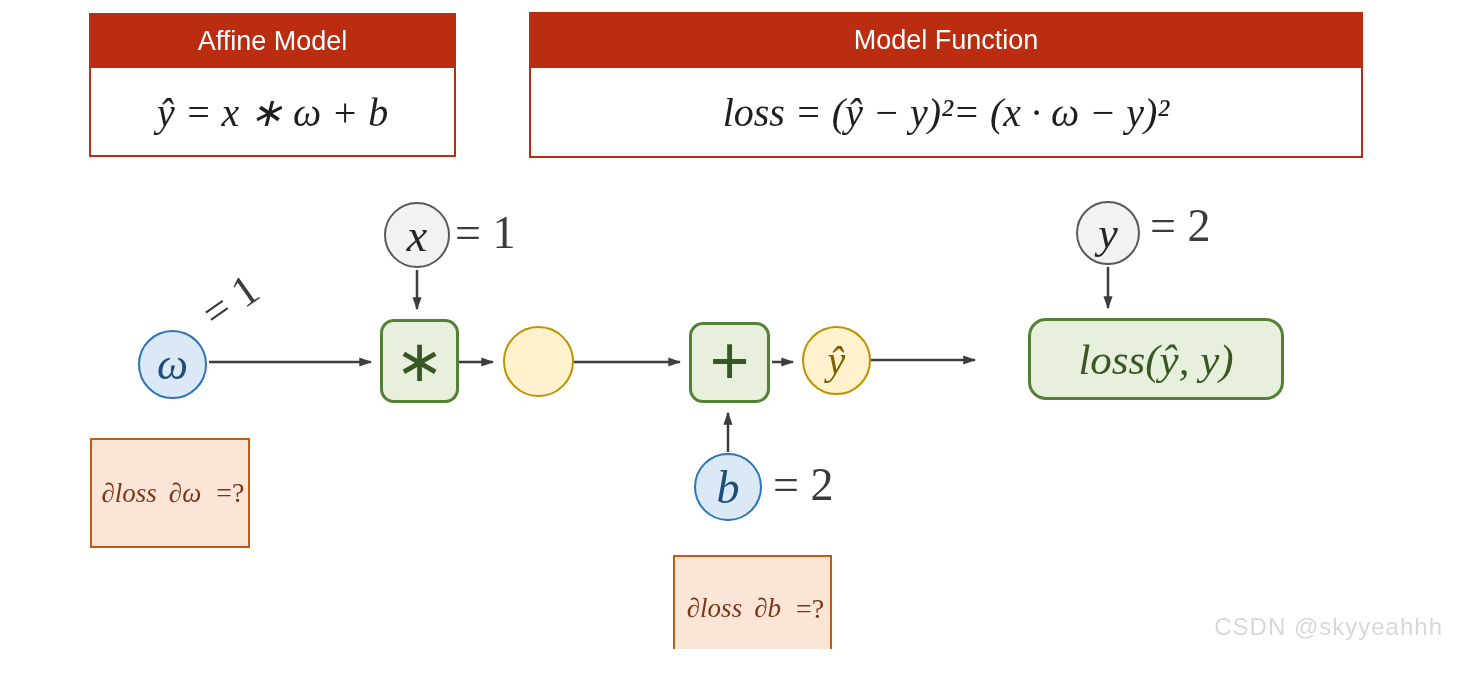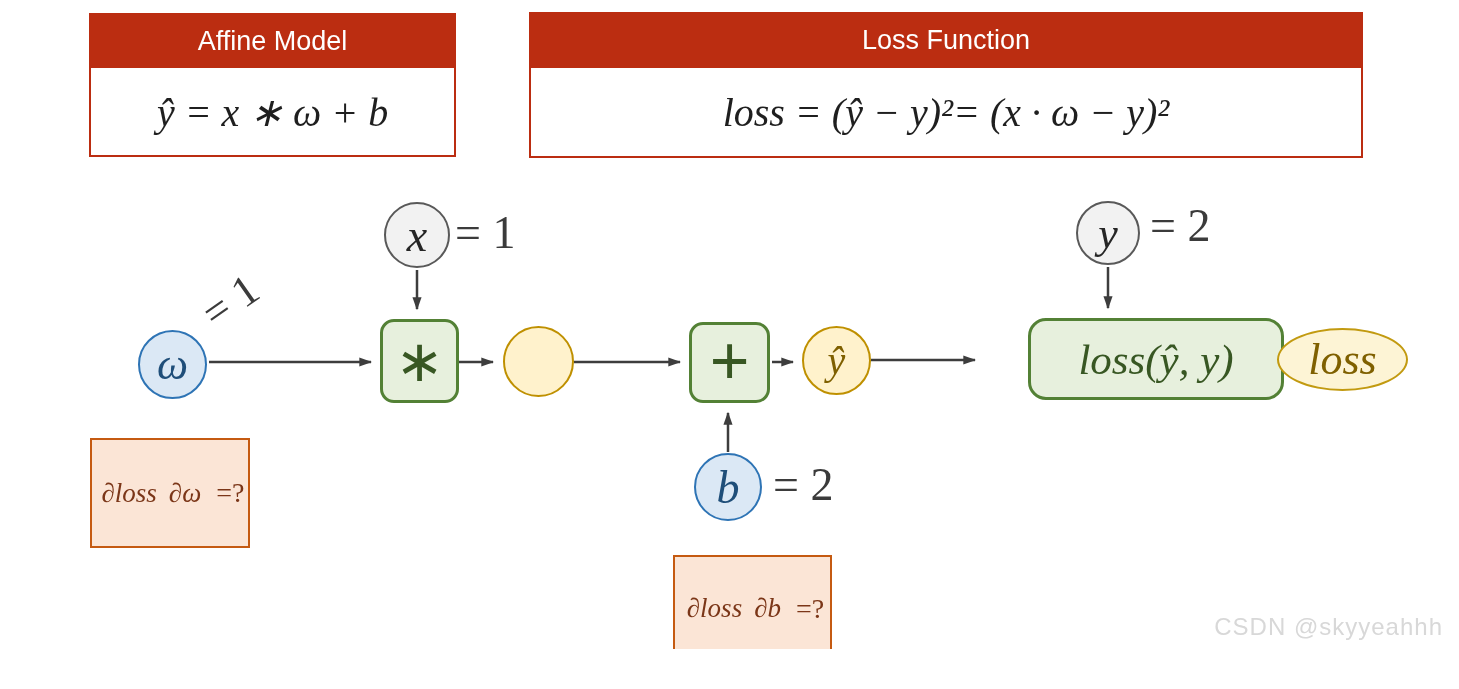--- a/index.html
+++ b/index.html
@@ -59,21 +59,21 @@
     <line x1="1108" y1="267" x2="1108" y2="308" stroke="#3d3d3d" stroke-width="2.5" marker-end="url(#ah)"></line>
     <line x1="1242" y1="360" x2="1266" y2="360" stroke="#3d3d3d" stroke-width="2.5" marker-end="url(#ah)"></line>
   </svg>
 
   <div class="info-box" style="left:89px;top:13px;width:367px;height:144px;">
     <div class="info-header" style="height:54px;margin:-1px;margin-bottom:0;">Affine Model</div>
     <div class="info-body mathit" style="height:88px;font-size:40px;">ŷ = x ∗ ω + b</div>
   </div>
 
   <div class="info-box" style="left:529px;top:12px;width:834px;height:146px;">
-    <div class="info-header" style="height:55px;margin:-1px;margin-bottom:0;">Loss Function</div>
+    <div class="info-header" style="height:55px;margin:-1px;margin-bottom:0;">Model Function</div>
     <div class="info-body mathit" style="height:89px;font-size:40px;">loss = (ŷ − y)²= (x · ω − y)²</div>
   </div>
 
   <div class="circle node-blue mathit" style="left:138px;top:330px;width:69px;height:69px;font-size:44px;">
     <span>ω</span>
   </div>
   <div class="value-label" style="left:207px;top:296px;transform:rotate(-35deg);transform-origin:left center;font-size:44px;">= 1</div>
 
   <div class="circle node-gray mathit" style="left:384px;top:202px;width:66px;height:66px;font-size:46px;">
     <span>x</span>
@@ -101,23 +101,20 @@
 
   <div class="circle node-gray mathit" style="left:1076px;top:201px;width:64px;height:64px;font-size:44px;">
     <span>y</span>
   </div>
   <div class="value-label" style="left:1150px;top:203px;">= 2</div>
 
   <div class="op-node mathit" style="left:1028px;top:318px;width:256px;height:82px;border-radius:18px;font-size:43px;">
     <span>loss(ŷ, y)</span>
   </div>
 
-  <div class="ellipse mathit" style="left:1277px;top:328px;width:131px;height:63px;font-size:44px;">
-    <span>loss</span>
-  </div>
 
   <div class="grad-box" style="left:90px;top:438px;width:160px;height:110px;">
     <span class="frac">
       <span class="num mathit">∂loss</span>
       <span class="bar"></span>
       <span class="den mathit">∂ω</span>
     </span>
     <span class="grad-suffix">=?</span>
   </div>
 

